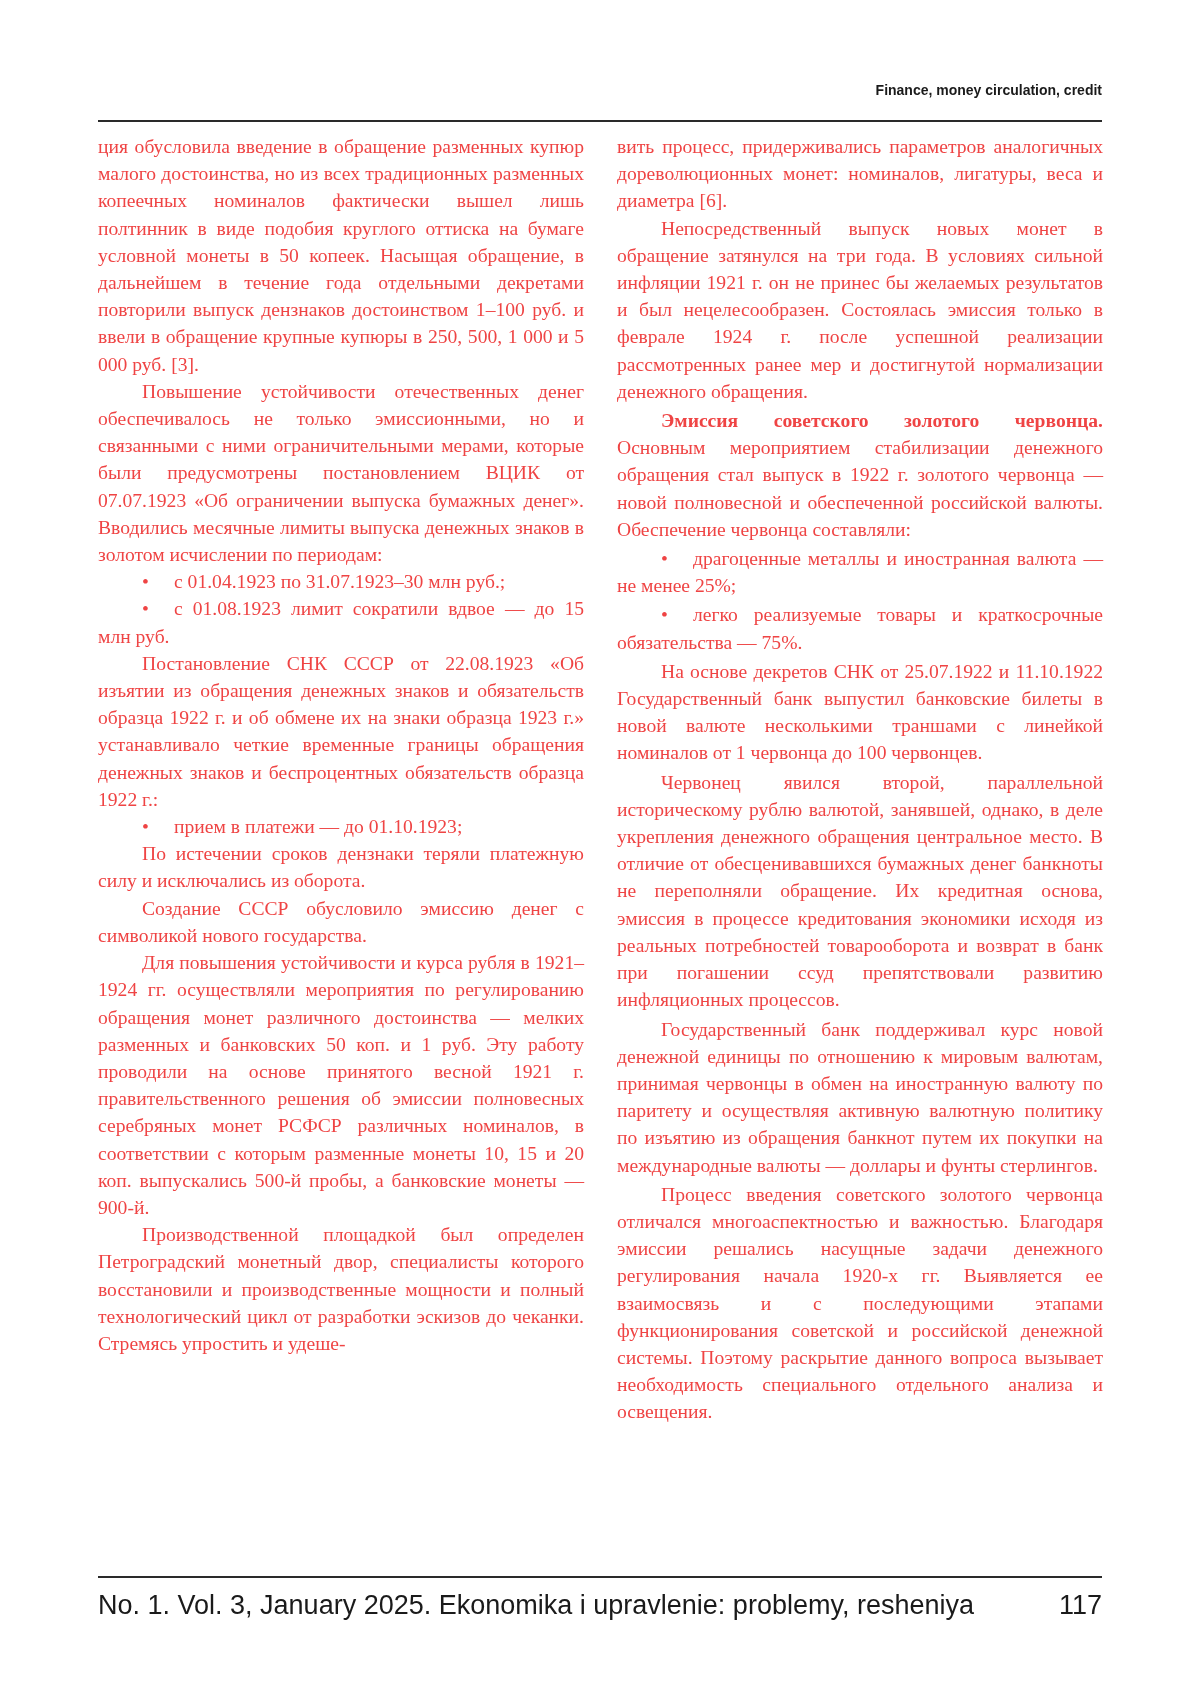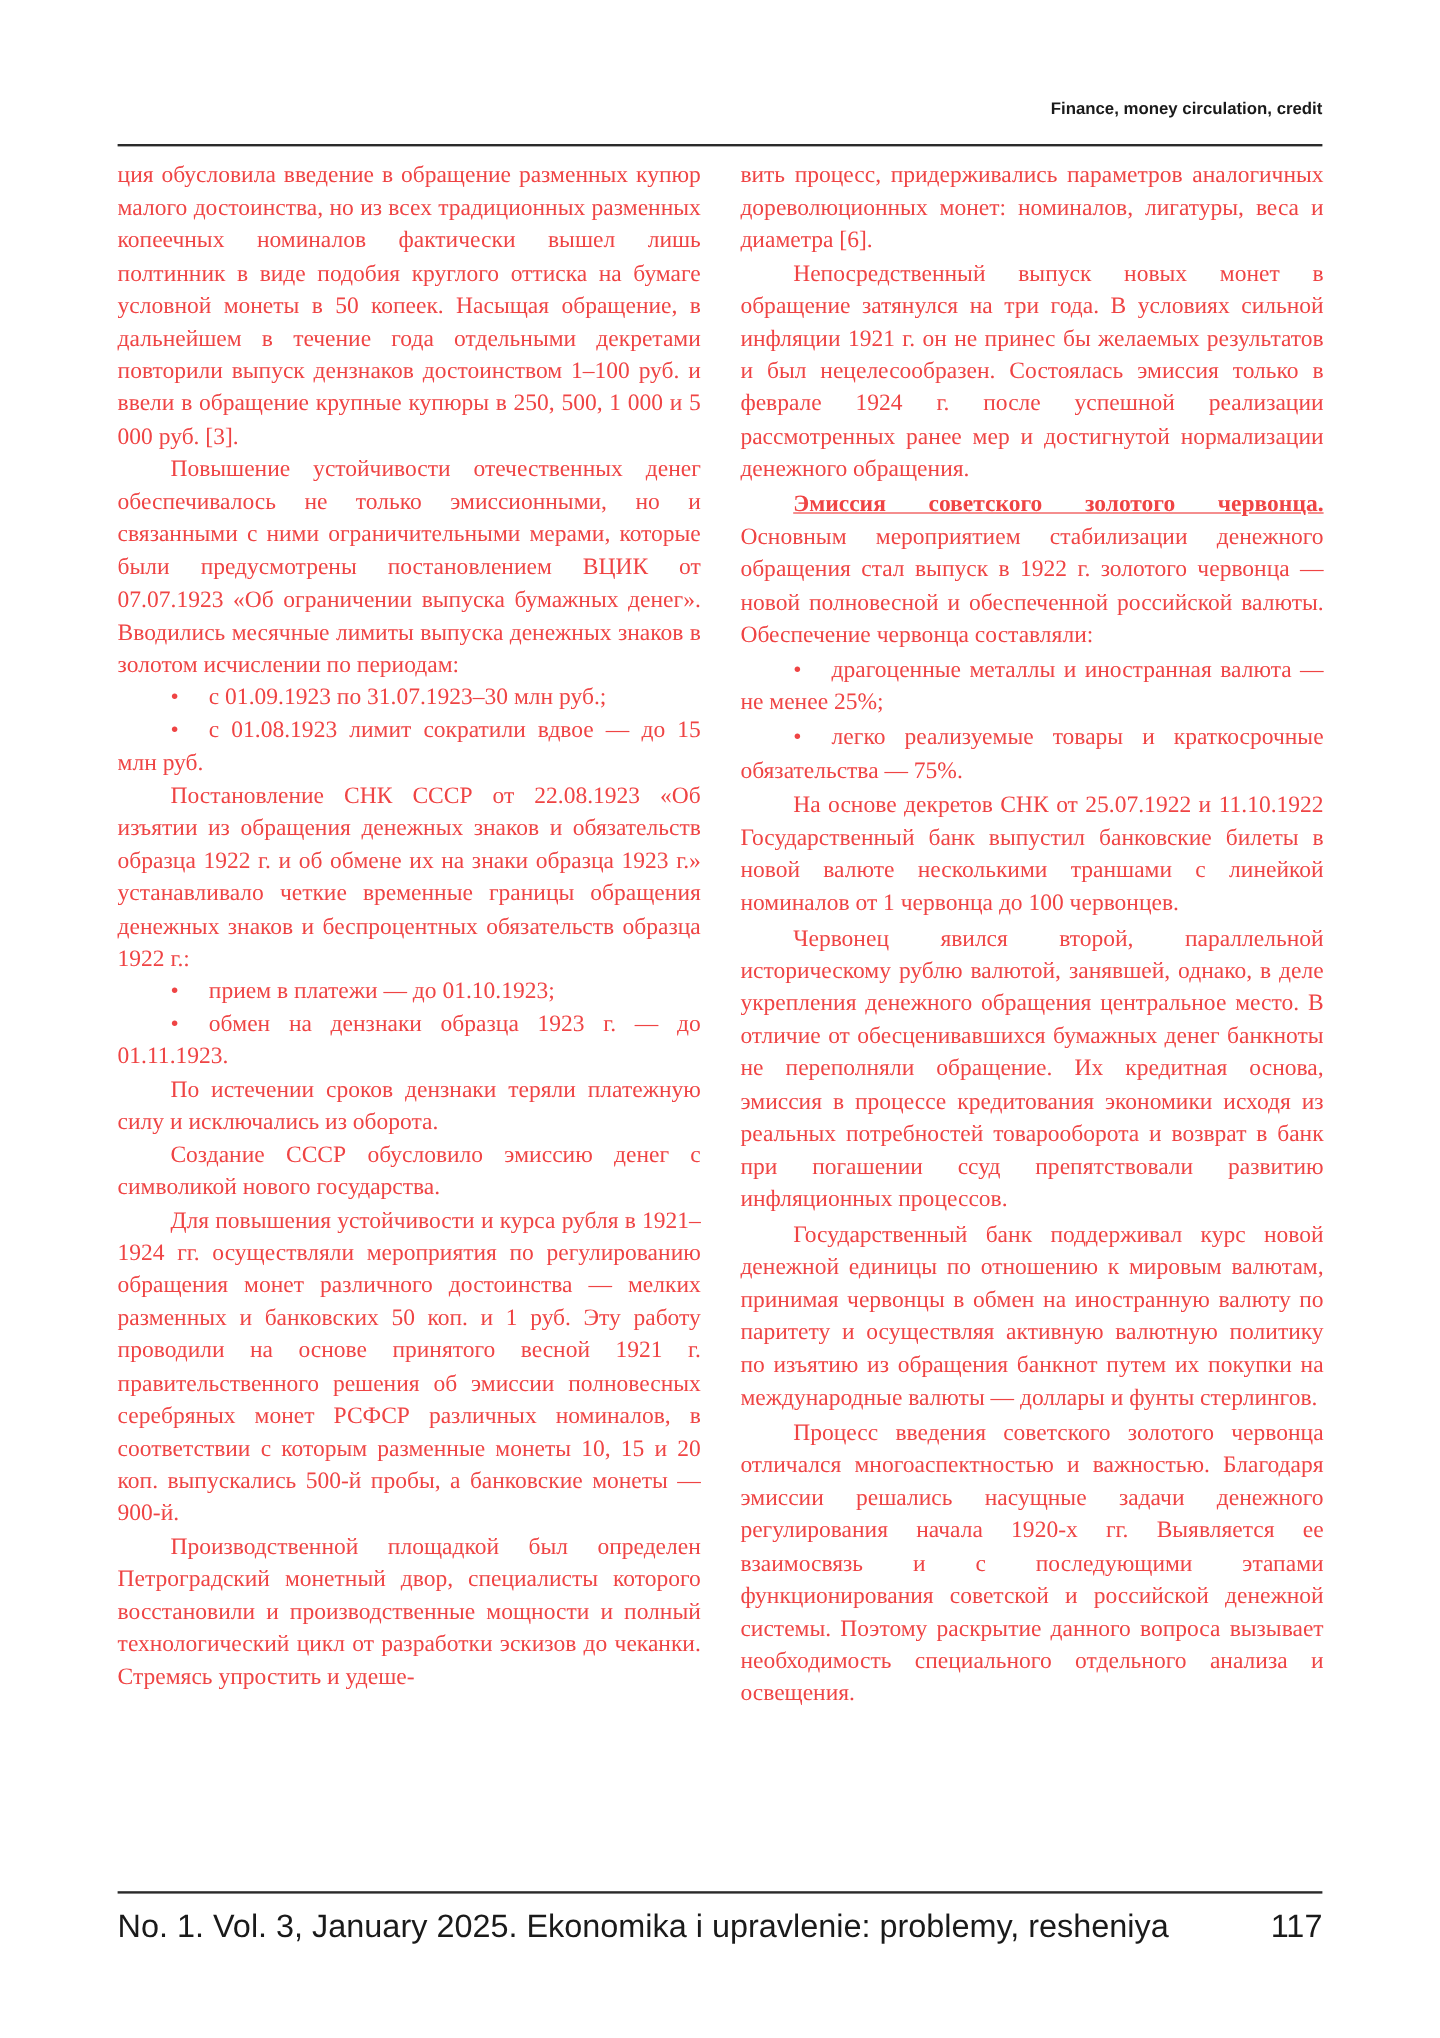--- a/index.html
+++ b/index.html
@@ -18,41 +18,40 @@
     text-align: justify; hyphens: manual; color: #ef4444;
   }
   .col.left { left: 98px; }
   .col.right { left: 617px; }
   .col p { margin: 0; text-indent: 0; }
   .col p.ind { text-indent: 44px; }
   .col p.bullet { text-indent: 44px; }
   .col p.bullet .dot { display: inline-block; width: 32px; text-indent: 0; }
   .col p + p { margin-top: 0; }
   .col p.gap { margin-top: 2px; }
-  .b { font-weight: bold; text-decoration: underline; }
+  .b { font-weight: bold; }
   .footer {
     position: absolute; left: 98px; right: 98px; top: 1590px;
     font-family: "Liberation Sans", sans-serif; font-size: 27px; color: #1a1a1a;
     display: flex; justify-content: space-between;
   }
 </style>
 </head>
 <body>
 
 <div class="running-head">Finance, money circulation, credit</div>
 <div class="rule top"></div>
 
 <div class="col left">
   <p>ция обусловила введение в обращение разменных купюр малого достоинства, но из всех традиционных разменных копеечных номиналов фактически вышел лишь полтинник в виде подобия круглого оттиска на бумаге условной монеты в 50 копеек. Насыщая обращение, в дальнейшем в течение года отдельными декретами повторили выпуск дензнаков достоинством 1–100 руб. и ввели в обращение крупные купюры в 250, 500, 1 000 и 5 000 руб. [3].</p>
   <p class="ind">Повышение устойчивости отечественных денег обеспечивалось не только эмиссионными, но и связанными с ними ограничительными мерами, которые были предусмотрены постановлением ВЦИК от 07.07.1923 «Об ограничении выпуска бумажных денег». Вводились месячные лимиты выпуска денежных знаков в золотом исчислении по периодам:</p>
-  <p class="bullet"><span class="dot">•</span><span>с 01.09.1923 по 31.07.1923–30 млн руб.;</span></p>
+  <p class="bullet"><span class="dot">•</span><span>с 01.04.1923 по 31.07.1923–30 млн руб.;</span></p>
   <p class="bullet"><span class="dot">•</span><span>с 01.08.1923 лимит сократили вдвое — до 15 млн руб.</span></p>
   <p class="ind">Постановление СНК СССР от 22.08.1923 «Об изъятии из обращения денежных знаков и обязательств образца 1922 г. и об обмене их на знаки образца 1923 г.» устанавливало четкие временные границы обращения денежных знаков и беспроцентных обязательств образца 1922 г.:</p>
   <p class="bullet"><span class="dot">•</span><span>прием в платежи — до 01.10.1923;</span></p>
-  <p class="bullet"><span class="dot">•</span><span>обмен на дензнаки образца 1923 г. — до 01.11.1923.</span></p>
   <p class="ind">По истечении сроков дензнаки теряли платежную силу и исключались из оборота.</p>
   <p class="ind">Создание СССР обусловило эмиссию денег с символикой нового государства.</p>
   <p class="ind">Для повышения устойчивости и курса рубля в 1921–1924 гг. осуществляли мероприятия по регулированию обращения монет различного достоинства — мелких разменных и банковских 50 коп. и 1 руб. Эту работу проводили на основе принятого весной 1921 г. правительственного решения об эмиссии полновесных серебряных монет РСФСР различных номиналов, в соответствии с которым разменные монеты 10, 15 и 20 коп. выпускались 500-й пробы, а банковские монеты — 900-й.</p>
   <p class="ind">Производственной площадкой был определен Петроградский монетный двор, специалисты которого восстановили и производственные мощности и полный технологический цикл от разработки эскизов до чеканки. Стремясь упростить и удеше-</p>
 </div>
 
 <div class="col right">
   <p>вить процесс, придерживались параметров аналогичных дореволюционных монет: номиналов, лигатуры, веса и диаметра [6].</p>
   <p class="ind">Непосредственный выпуск новых монет в обращение затянулся на три года. В условиях сильной инфляции 1921 г. он не принес бы желаемых результатов и был нецелесообразен. Состоялась эмиссия только в феврале 1924 г. после успешной реализации рассмотренных ранее мер и достигнутой нормализации денежного обращения.</p>
   <p class="ind gap"><span class="b">Эмиссия советского золотого червонца.</span><span> Основным мероприятием стабилизации денежного обращения стал выпуск в 1922 г. золотого червонца — новой полновесной и обеспеченной российской валюты. Обеспечение червонца составляли:</span></p>

